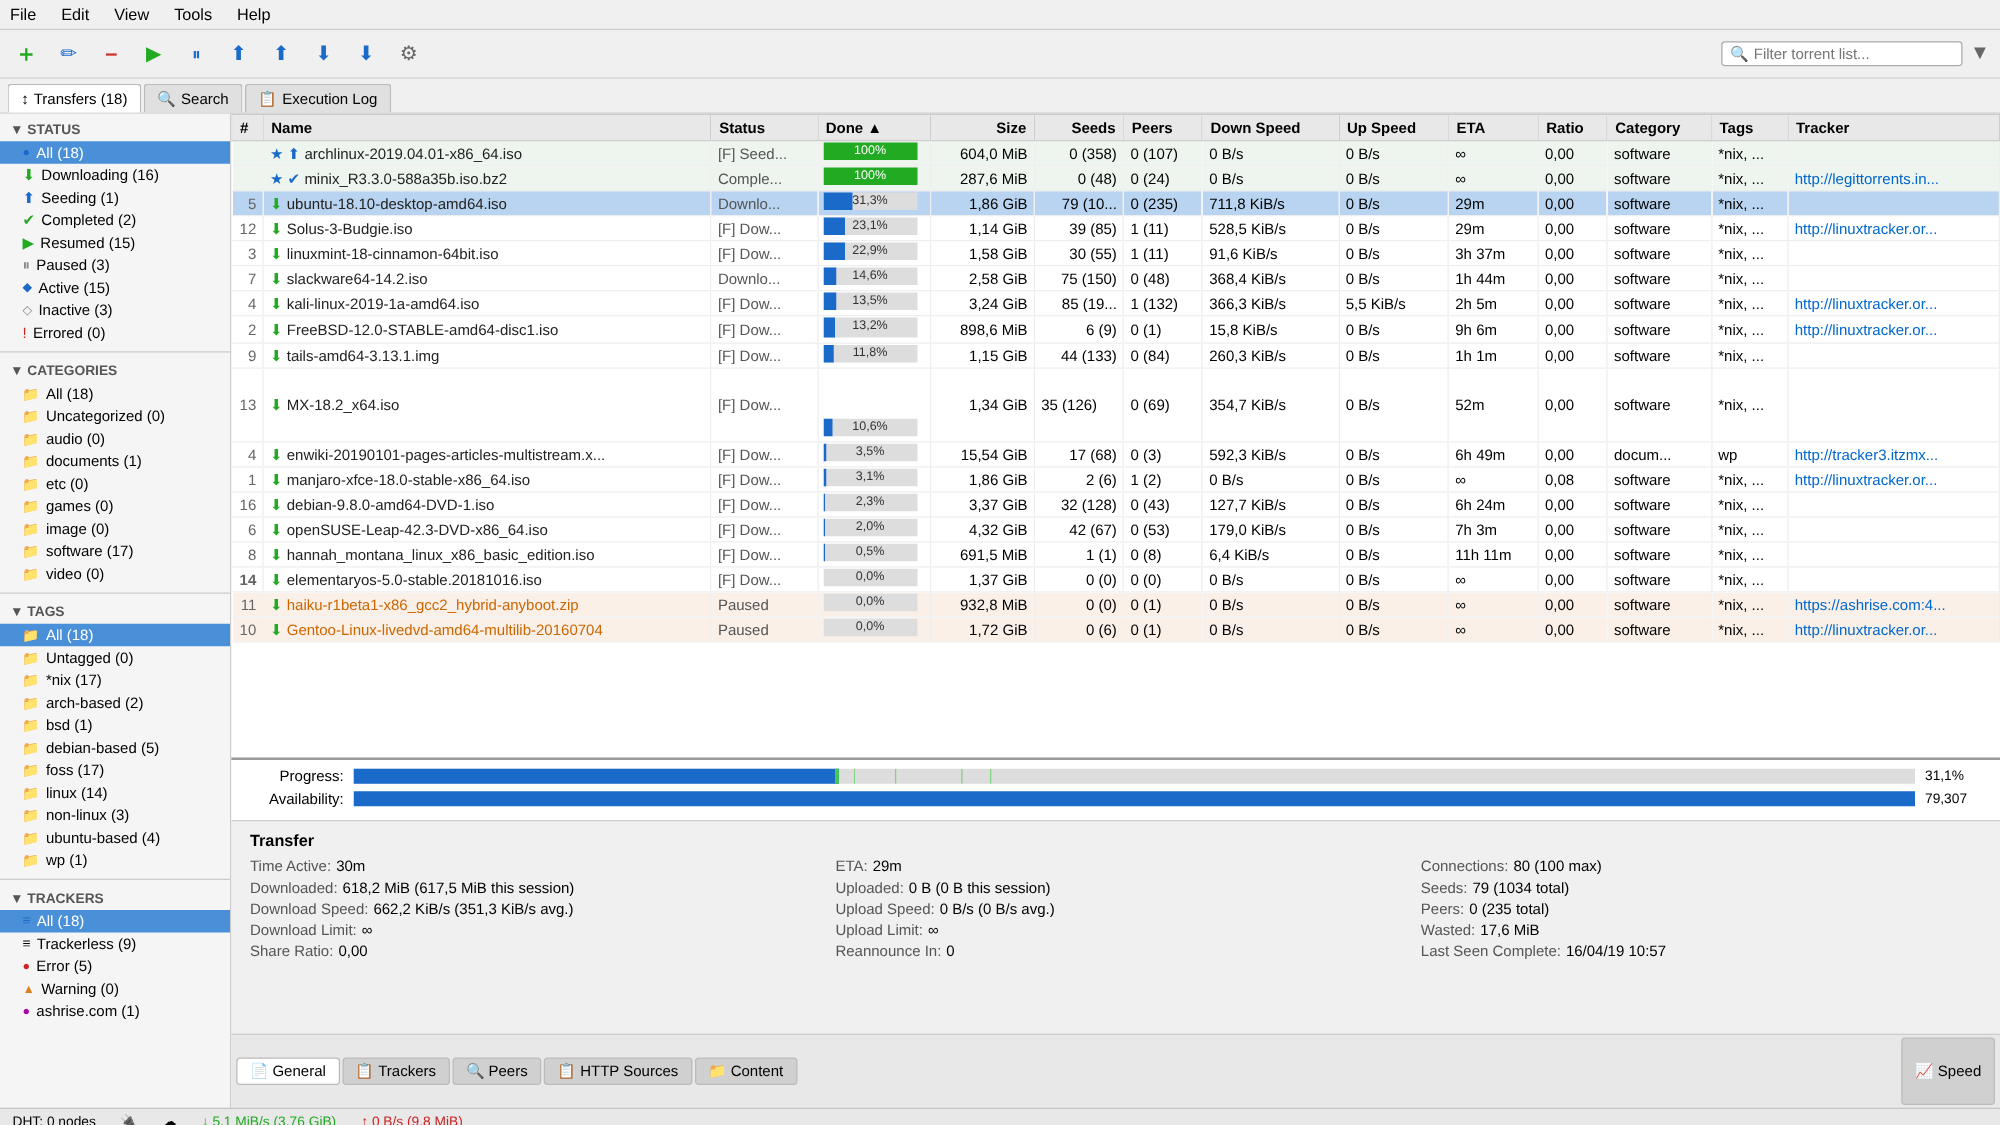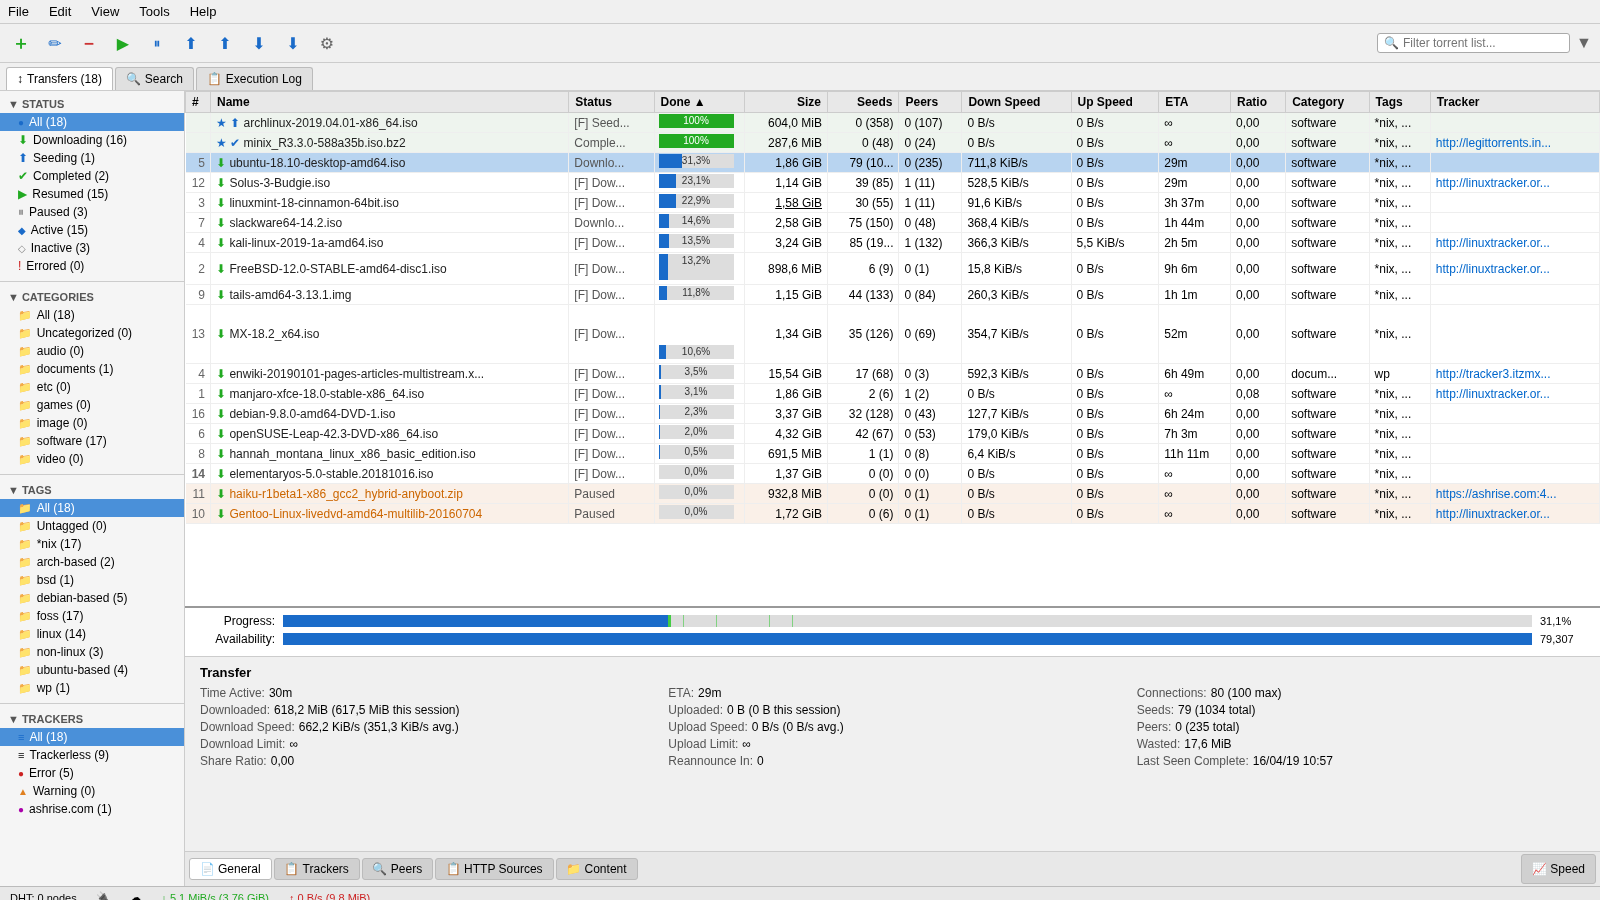--- a/index.html
+++ b/index.html
@@ -54,21 +54,21 @@
     .transfer-info { padding: 8px 15px; flex: 1; }
     .transfer-title { font-weight: bold; margin-bottom: 6px; font-size: 13px; }
     .transfer-grid { display: grid; grid-template-columns: 1fr 1fr 1fr; gap: 3px 20px; }
     .transfer-row { display: flex; align-items: center; gap: 4px; font-size: 12px; }
     .transfer-key { color: #555; }
     
     
     .bottom-tabs { display: flex; align-items: center; border-top: 1px solid #ccc; background: #e8e8e8; padding: 2px 4px; gap: 2px; }
     .bottom-tab { padding: 3px 10px; border: 1px solid #bbb; background: #d0d0d0; cursor: pointer; border-radius: 3px; font-size: 12px; display: flex; align-items: center; gap: 3px; }
     .bottom-tab.active { background: white; }
-    .bottom-tab-speed { margin-left: auto; padding: 7px 10px; border: 1px solid #bbb; background: #d0d0d0; cursor: pointer; border-radius: 3px; font-size: 12px; }
+    .bottom-tab-speed { margin-left: auto; padding: 19px 10px; border: 1px solid #bbb; background: #d0d0d0; cursor: pointer; border-radius: 3px; font-size: 12px; }
     
     
     .statusbar { height: 22px; background: #e8e8e8; border-top: 1px solid #bbb; display: flex; align-items: center; padding: 0 10px; gap: 20px; font-size: 11px; }
     
     
     .table-container::-webkit-scrollbar { width: 8px; height: 8px; }
     .table-container::-webkit-scrollbar-track { background: #f0f0f0; }
     .table-container::-webkit-scrollbar-thumb { background: #aaa; border-radius: 4px; }
 
     .sidebar-scroll { overflow-y: auto; height: 100%; }
@@ -407,21 +407,21 @@
             <tr>
     <td style="width:25px; text-align:right; color:#666;">3</td>
     <td style="max-width:320px; color:#222; overflow:hidden; text-overflow:ellipsis;"><span style="color:#22aa22;">⬇</span> <span title="linuxmint-18-cinnamon-64bit.iso">linuxmint-18-cinnamon-64bit.iso</span></td>
     <td style="color:#555;">[F] Dow...</td>
     <td style="padding:1px 4px; width:90px;">
       <div style="background:#ddd; height:14px; width:75px; position:relative; display:inline-block;">
         <div style="width:22.9%; height:100%; background:#1a6bc9;"></div>
         <span style="position:absolute; top:0; left:0; right:0; text-align:center; font-size:10px; line-height:14px; color:#333;">22,9%</span>
       </div>
     </td>
-    <td style="text-align:right;text-decoration:underline;">1,58 GiB</td>
+    <td style="text-align:right;">1,58 GiB</td>
     <td style="text-align:right;">30 (55)</td>
     <td>1 (11)</td>
     <td>91,6 KiB/s</td>
     <td>0 B/s</td>
     <td>3h 37m</td>
     <td>0,00</td>
     <td>software</td>
     <td>*nix, ...</td>
     <td style="color:#0066cc; max-width:180px; overflow:hidden; text-overflow:ellipsis;"></td>
   </tr>
@@ -465,21 +465,21 @@
     <td>0,00</td>
     <td>software</td>
     <td>*nix, ...</td>
     <td style="color:#0066cc; max-width:180px; overflow:hidden; text-overflow:ellipsis;">http://linuxtracker.or...</td>
   </tr>
             <tr>
     <td style="width:25px; text-align:right; color:#666;">2</td>
     <td style="max-width:320px; color:#222; overflow:hidden; text-overflow:ellipsis;"><span style="color:#22aa22;">⬇</span> <span title="FreeBSD-12.0-STABLE-amd64-disc1.iso">FreeBSD-12.0-STABLE-amd64-disc1.iso</span></td>
     <td style="color:#555;">[F] Dow...</td>
     <td style="padding:1px 4px; width:90px;">
-      <div style="background:#ddd; height:26px; width:75px; position:relative; display:inline-block;">
+      <div style="background:#ddd; height:16px; width:75px; position:relative; display:inline-block;">
         <div style="width:13.2%; height:100%; background:#1a6bc9;"></div>
         <span style="position:absolute; top:0; left:0; right:0; text-align:center; font-size:10px; line-height:14px; color:#333;">13,2%</span>
       </div>
     </td>
     <td style="text-align:right;">898,6 MiB</td>
     <td style="text-align:right;">6 (9)</td>
     <td>0 (1)</td>
     <td>15,8 KiB/s</td>
     <td>0 B/s</td>
     <td>9h 6m</td>
@@ -513,21 +513,21 @@
     <td style="width:25px; text-align:right; color:#666;">13</td>
     <td style="max-width:320px; color:#222; overflow:hidden; text-overflow:ellipsis;"><span style="color:#22aa22;">⬇</span> <span title="MX-18.2_x64.iso">MX-18.2_x64.iso</span></td>
     <td style="color:#555;">[F] Dow...</td>
     <td style="padding:1px 4px; width:90px;">
       <div style="background:#ddd; height:14px; width:75px; position:relative; display:inline-block;margin-top:39px;">
         <div style="width:10.6%; height:100%; background:#1a6bc9;"></div>
         <span style="position:absolute; top:0; left:0; right:0; text-align:center; font-size:10px; line-height:14px; color:#333;">10,6%</span>
       </div>
     </td>
     <td style="text-align:right;">1,34 GiB</td>
-    <td style="text-align:right;margin-top:12px;">35 (126)</td>
+    <td style="text-align:left;margin-top:12px;">35 (126)</td>
     <td>0 (69)</td>
     <td>354,7 KiB/s</td>
     <td>0 B/s</td>
     <td>52m</td>
     <td>0,00</td>
     <td>software</td>
     <td>*nix, ...</td>
     <td style="color:#0066cc; max-width:180px; overflow:hidden; text-overflow:ellipsis;"></td>
   </tr>
             <tr>

